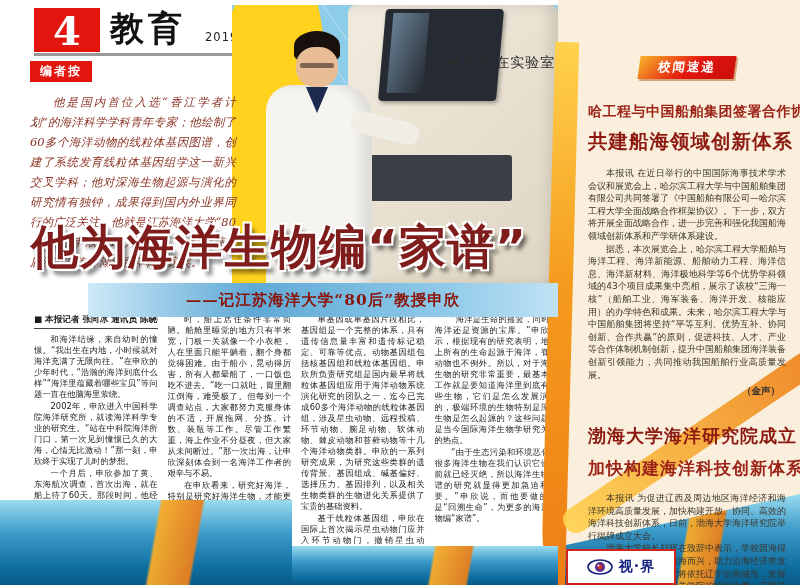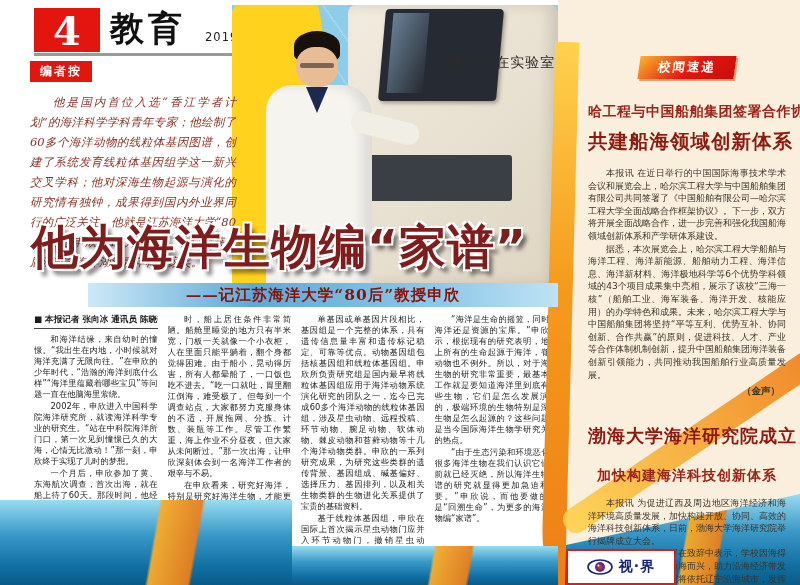--- a/index.html
+++ b/index.html
@@ -48,21 +48,21 @@
         clip-path:polygon(50% 100%,0 0,100% 0);}
   #photo .arm{position:absolute;left:118px;top:112px;width:70px;height:22px;background:#f1eee6;
         border-radius:12px;transform:rotate(14deg);}
   #photo-caption{position:absolute;left:448px;top:54px;font-size:14px;color:#2b2b2b;z-index:4;letter-spacing:1px;}
 
   
   #headline{position:absolute;left:0;top:216px;width:558px;text-align:center;z-index:5;
         font-family:"DejaVu Sans","Liberation Sans",sans-serif;font-weight:900;font-size:47px;
         letter-spacing:1px;color:#7f1d1d;white-space:nowrap;
         text-shadow:-2px -2px 0 #fff,2px -2px 0 #fff,-2px 2px 0 #fff,2px 2px 0 #fff,5px 6px 4px rgba(0,0,0,.55);}
-  #subtitle-bar{position:absolute;left:88px;top:283px;width:470px;height:24px;z-index:5;
+  #subtitle-bar{position:absolute;left:88px;top:283px;width:470px;height:34px;z-index:5;
         background:linear-gradient(90deg,#cde9f7,#5fa9d6 35%,#8ec9e9 75%,#bfe2f4);
         display:flex;align-items:center;justify-content:center;}
   #subtitle-text{color:#8b1208;font-family:"DejaVu Serif","Liberation Serif",serif;
         font-weight:bold;font-size:15.5px;letter-spacing:1px;}
 
   
   #body-cols{position:absolute;left:34px;top:314px;width:524px;height:232px;display:flex;gap:10px;overflow:hidden;z-index:1;}
   .col{flex:1;overflow:hidden;font-size:8.3px;line-height:11px;color:#1c1c1c;text-align:justify;}
   .col p{margin:0 0 1px 0;text-indent:2em;}
   #byline{font-weight:bold;font-size:8.6px;text-indent:0;border-bottom:1px solid #444;
@@ -93,21 +93,21 @@
   #sidebar-inner{position:absolute;left:588px;top:56px;width:198px;z-index:3;}
   #sidebar-badge{width:96px;margin:0 auto;background:linear-gradient(135deg,#f9b42c,#e3150f 55%,#c80f0a);
         color:#fff;font-weight:bold;font-size:12.5px;text-align:center;padding:3px 0;
         letter-spacing:2px;transform:skewX(-8deg);box-shadow:2px 2px 0 rgba(180,90,20,.5);}
   .side-title-sm{margin-top:24px;text-align:center;color:#9c2418;font-weight:bold;font-size:14px;
         font-family:"DejaVu Serif","Liberation Serif",serif;letter-spacing:.5px;white-space:nowrap;}
   .side-title-lg{margin-top:7px;text-align:center;color:#8c1a10;font-weight:900;font-size:19.5px;
         font-family:"DejaVu Serif","Liberation Serif",serif;letter-spacing:1px;white-space:nowrap;}
   .side-title-lg2{margin-top:26px;text-align:center;color:#8c1a10;font-weight:900;font-size:18px;
         font-family:"DejaVu Serif","Liberation Serif",serif;letter-spacing:1px;white-space:nowrap;}
-  .side-title-sm2{margin-top:19px;text-align:center;color:#9c2418;font-weight:bold;font-size:14px;
+  .side-title-sm2{margin-top:9px;text-align:center;color:#9c2418;font-weight:bold;font-size:17px;
         font-family:"DejaVu Serif","Liberation Serif",serif;letter-spacing:1px;white-space:nowrap;}
   .side-body{margin-top:12px;}
   .side-body p{margin:0;font-size:9px;line-height:12.6px;color:#3a342c;text-align:justify;text-indent:2em;}
   .side-byline{margin-top:4px;text-align:right;font-size:9.5px;font-weight:bold;color:#3a342c;padding-right:6px;}
 </style>
 </head>
 <body>
 
 <div id="page">
 

